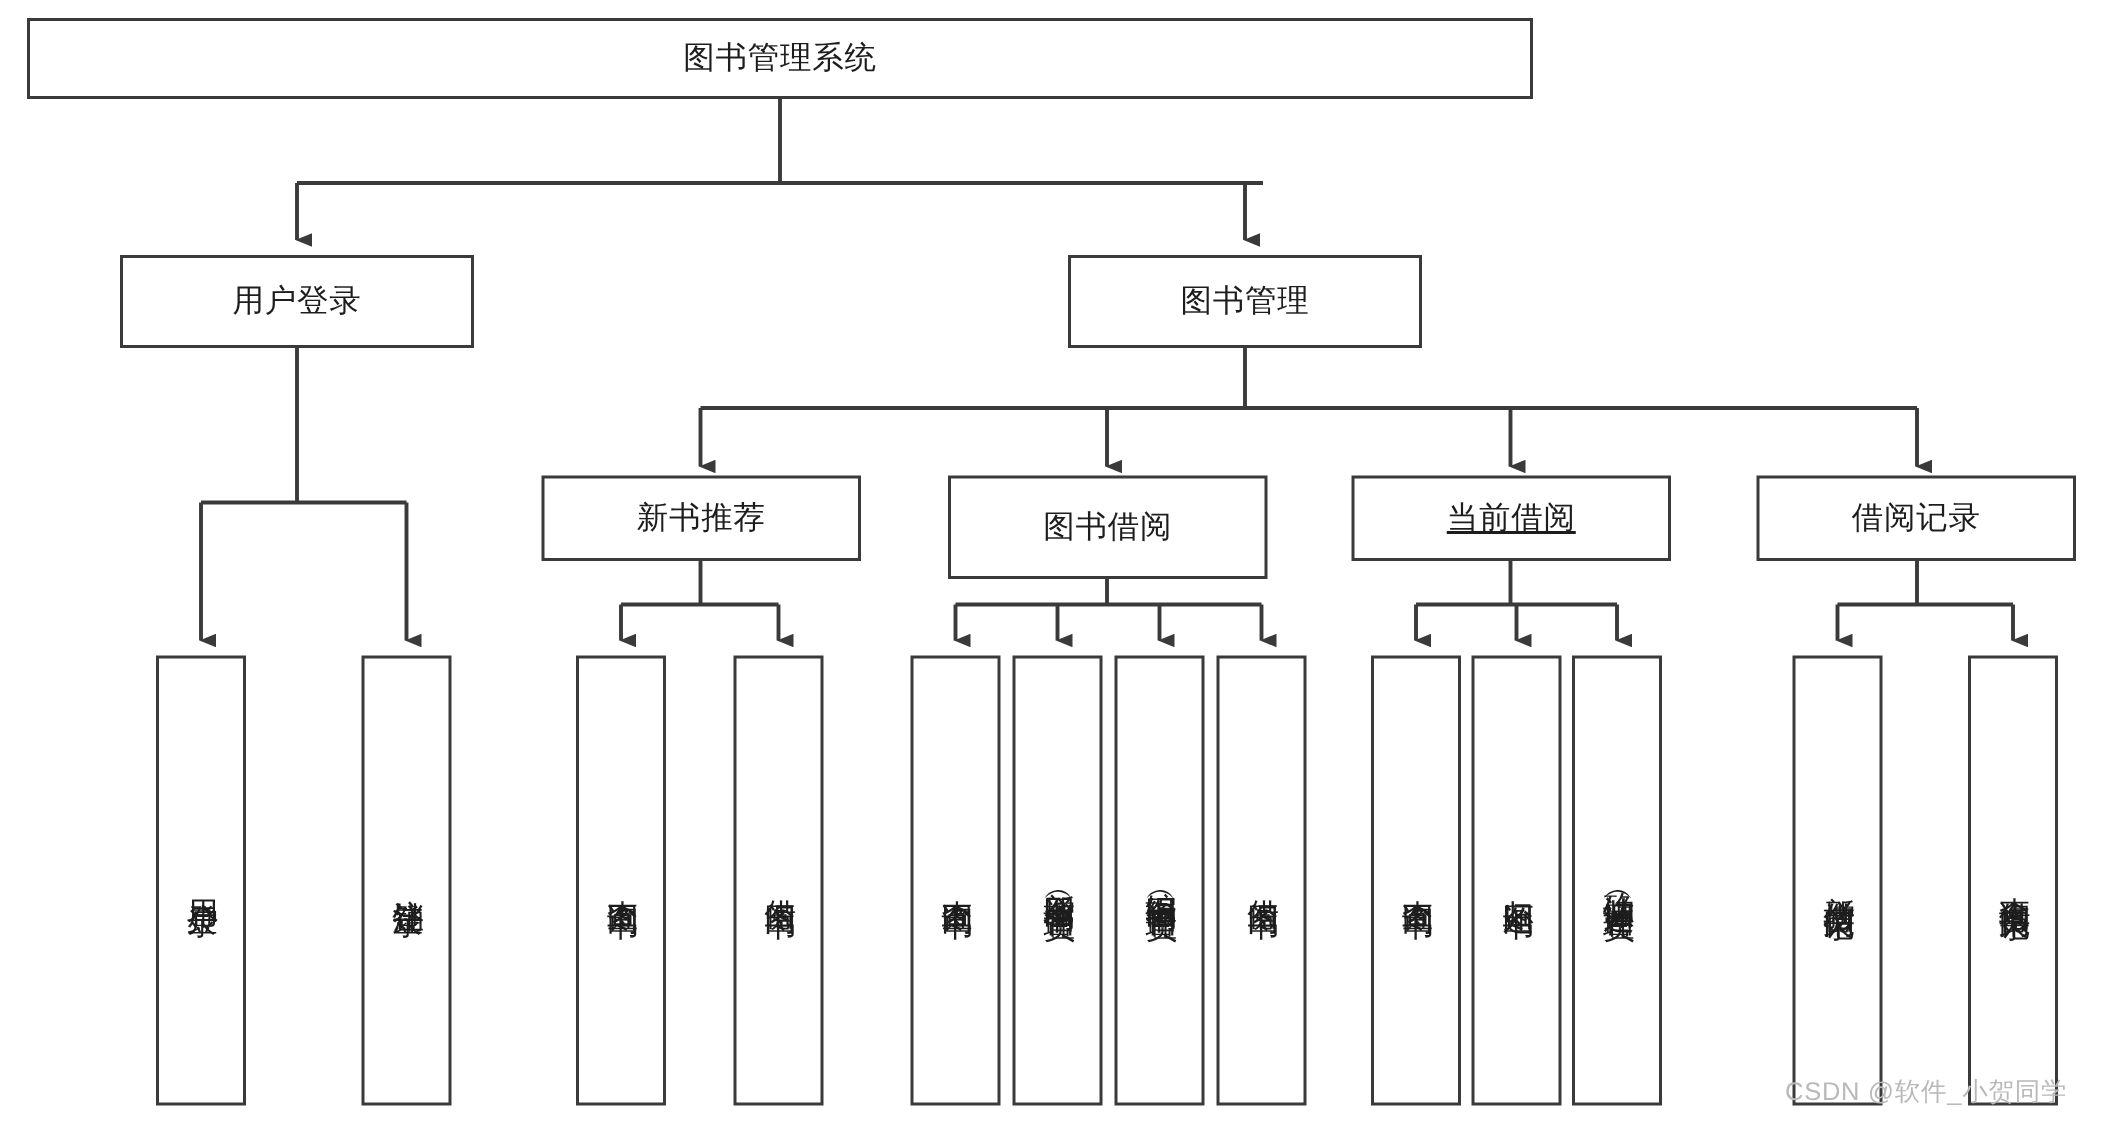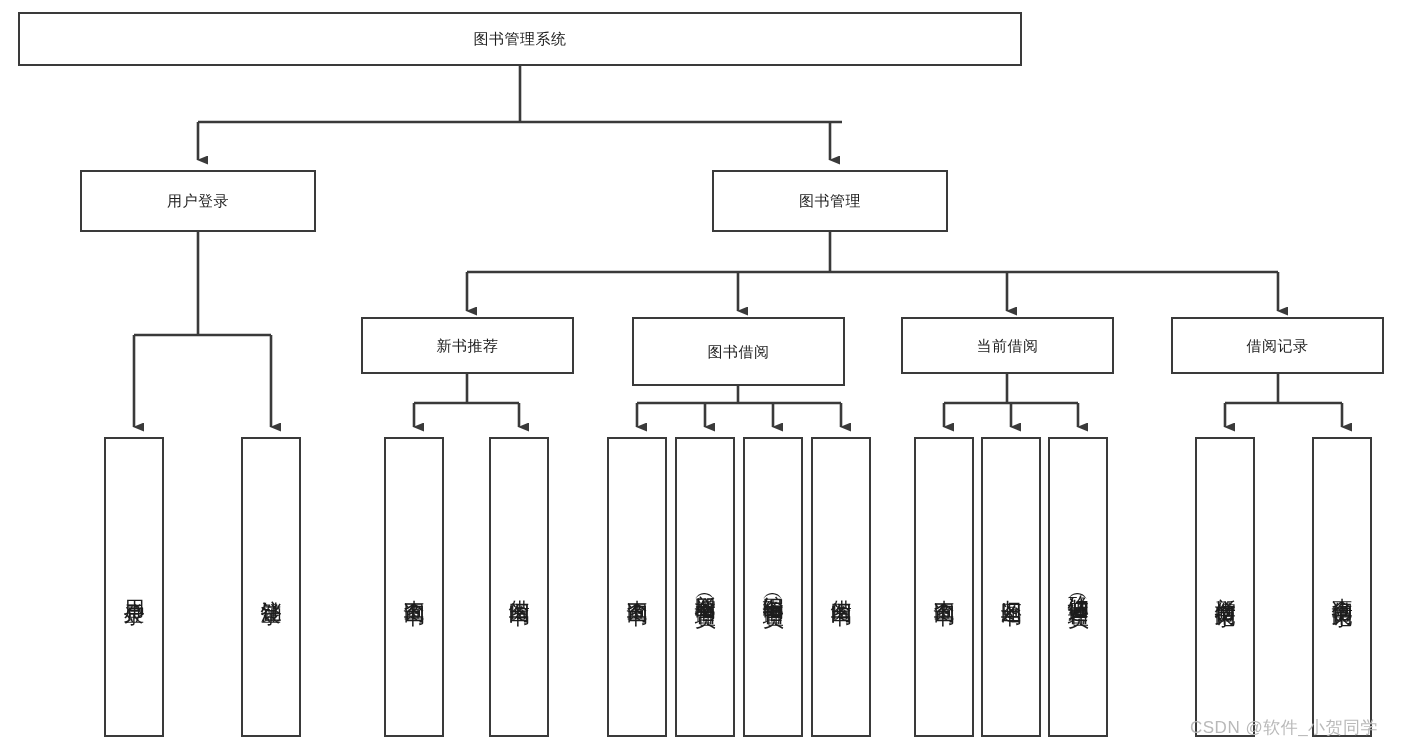--- a/index.html
+++ b/index.html
@@ -31,21 +31,21 @@
     box-sizing: border-box;
     background: #ffffff;
     border: 2px solid #3a3a3a;
     display: flex;
     align-items: center;
     justify-content: center;
     color: #1d1d1d;
     text-align: center;
   }
   .node.horizontal {
-    font-size: 15px;
+    font-size: 21px;
     letter-spacing: 0.5px;
     line-height: 1.2;
   }
   .node.vertical {
     writing-mode: vertical-rl;
     text-orientation: upright;
     font-size: 21px;
     letter-spacing: 2px;
     line-height: 1.25;
     padding: 4px 0;
@@ -133,21 +133,21 @@
   <div class="node horizontal" style="left:361px; top:317px; width:213px; height:57px;">
     <span class="node-text">新书推荐</span>
   </div>
 
   <div class="node horizontal" style="left:712px; top:170px; width:236px; height:62px;">
     <span class="node-text">图书管理</span>
   </div>
   <div class="node horizontal" style="left:632px; top:317px; width:213px; height:69px;">
     <span class="node-text">图书借阅</span>
   </div>
-  <div class="node horizontal" style="left:901px; top:317px; width:213px; height:57px;">
+  <div class="node horizontal" style="left:901px; top:317px; width:213px; height:57px;text-decoration:underline;">
     <span class="node-text">当前借阅</span>
   </div>
   <div class="node horizontal" style="left:1171px; top:317px; width:213px; height:57px;text-align:center;">
     <span class="node-text">借阅记录</span>
   </div>
 
   <div class="node vertical" style="left:104px; top:437px; width:60px; height:300px;">
     <span class="node-text">用户登录</span>
   </div>
   <div class="node vertical" style="left:241px; top:437px; width:60px; height:300px;">

